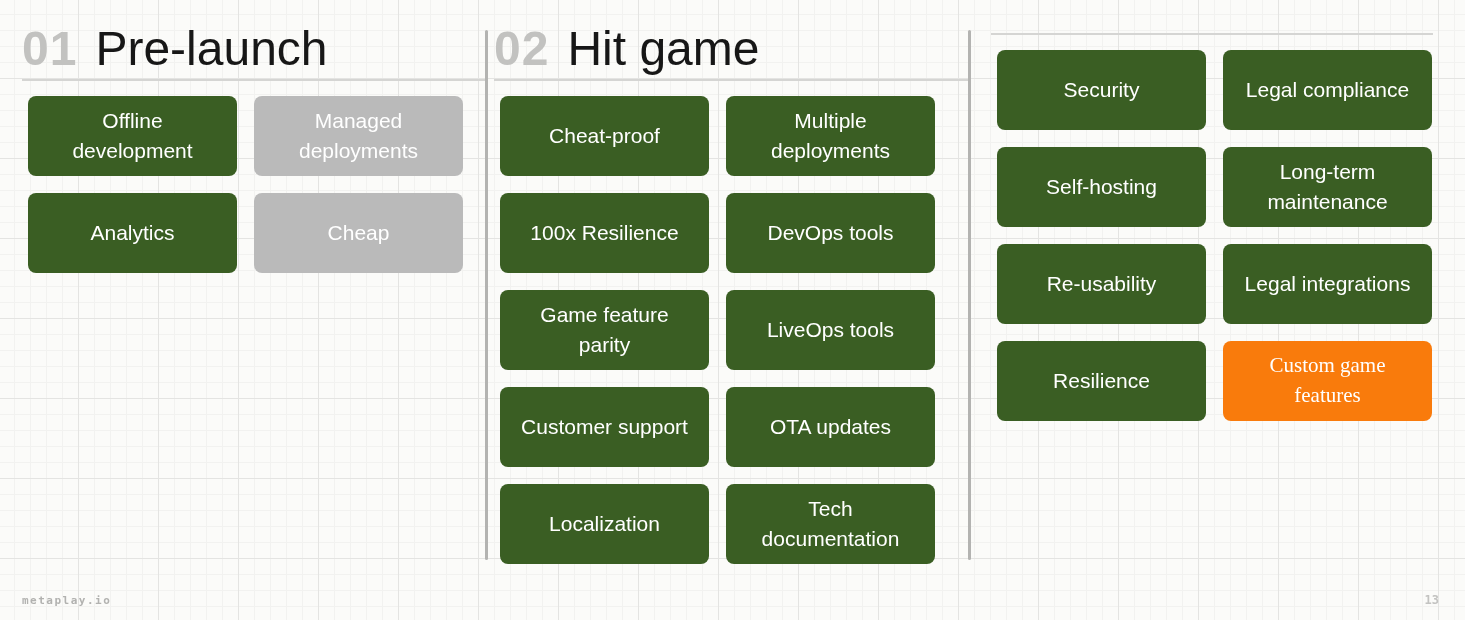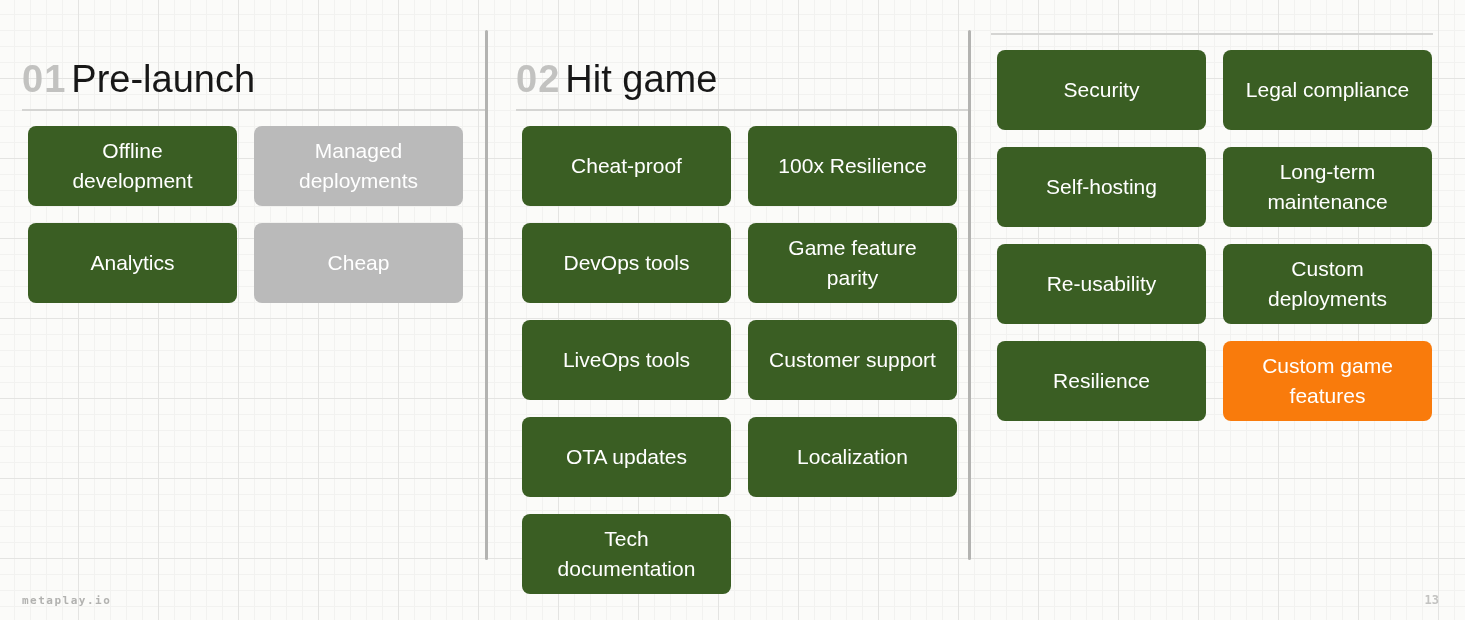--- a/index.html
+++ b/index.html
@@ -14,36 +14,36 @@
       linear-gradient(90deg, #e4e4e2 1px, transparent 1px),
       linear-gradient(#f2f2f0 1px, transparent 1px),
       linear-gradient(90deg, #f2f2f0 1px, transparent 1px);
     background-size:80px 80px,80px 80px,16px 16px,16px 16px;
     background-position:-2px -2px;
     overflow:hidden;
   }
   .columns{display:flex;padding:26px 0 0 22px;}
   .col{box-sizing:border-box;}
   .col-1{width:463px;}
-  .col-2{width:480px;padding-left:28px;}
+  .col-2{width:480px;padding-left:6px;}
   .col-3{width:462px;padding-left:20px;}
   .vsep{flex:none;width:3px;height:530px;margin-top:4px;background:#b3b3b1;border-radius:2px;}
-  .col-header{display:flex;align-items:baseline;gap:5px;height:46px;line-height:46px;font-size:38px;white-space:nowrap;margin-top:30px;}
+  .col-header{display:flex;align-items:baseline;gap:18px;height:46px;line-height:46px;font-size:48px;white-space:nowrap;}
   .col-num{color:#c2c2c0;font-weight:700;letter-spacing:1px;}
   .col-title{color:#171717;font-weight:500;}
   .underline{border-bottom:2px solid #d5d5d3;margin-top:7px;}
   .cards{display:grid;grid-template-columns:repeat(2,209px);gap:17px 17px;margin-top:15px;margin-left:6px;}
   .card{
     box-sizing:border-box;height:80px;border-radius:8px;
     display:flex;align-items:center;justify-content:center;text-align:center;
     padding:6px 14px;color:#ffffff;font-size:21px;font-weight:500;line-height:1.42;
   }
   .card.green{background:#3a5e23;}
   .card.gray{background:#bababa;align-items:center;}
-  .card.orange{background:#f97b0c;}
+  .card.orange{background:#f97b0c;font-family:Liberation Serif, serif;}
   .footer-brand{
     position:absolute;left:22px;bottom:13px;
     font-family:"DejaVu Sans Mono","Liberation Mono",monospace;
     font-size:11px;font-weight:700;letter-spacing:1.5px;color:#b2b2b0;margin-top:12px;
   }
   .footer-page{
     position:absolute;right:26px;bottom:13px;
     font-family:"DejaVu Sans Mono","Liberation Mono",monospace;
     font-size:12px;font-weight:700;color:#c3c3c1;
   }
@@ -79,20 +79,23 @@
         <div class="col-header">
           <span class="col-num">02</span>
           <span class="col-title">Hit game</span>
         </div>
         <div class="underline"></div>
         <div class="cards">
           <div class="card green">
             <span>Cheat-proof</span>
           </div>
           <div class="card green">
+            <span>Multiple deployments</span>
+          </div>
+          <div class="card green">
             <span>100x Resilience</span>
           </div>
           <div class="card green">
             <span>DevOps tools</span>
           </div>
           <div class="card green">
             <span>Game feature parity</span>
           </div>
           <div class="card green">
             <span>LiveOps tools</span>
@@ -124,21 +127,21 @@
           <div class="card green">
             <span>Self-hosting</span>
           </div>
           <div class="card green">
             <span>Long-term maintenance</span>
           </div>
           <div class="card green">
             <span>Re-usability</span>
           </div>
           <div class="card green">
-            <span>Custom deployments</span>
+            <span>Legal integrations</span>
           </div>
           <div class="card green">
             <span>Resilience</span>
           </div>
           <div class="card orange">
             <span>Custom game features</span>
           </div>
         </div>
       </div>
     </div>

